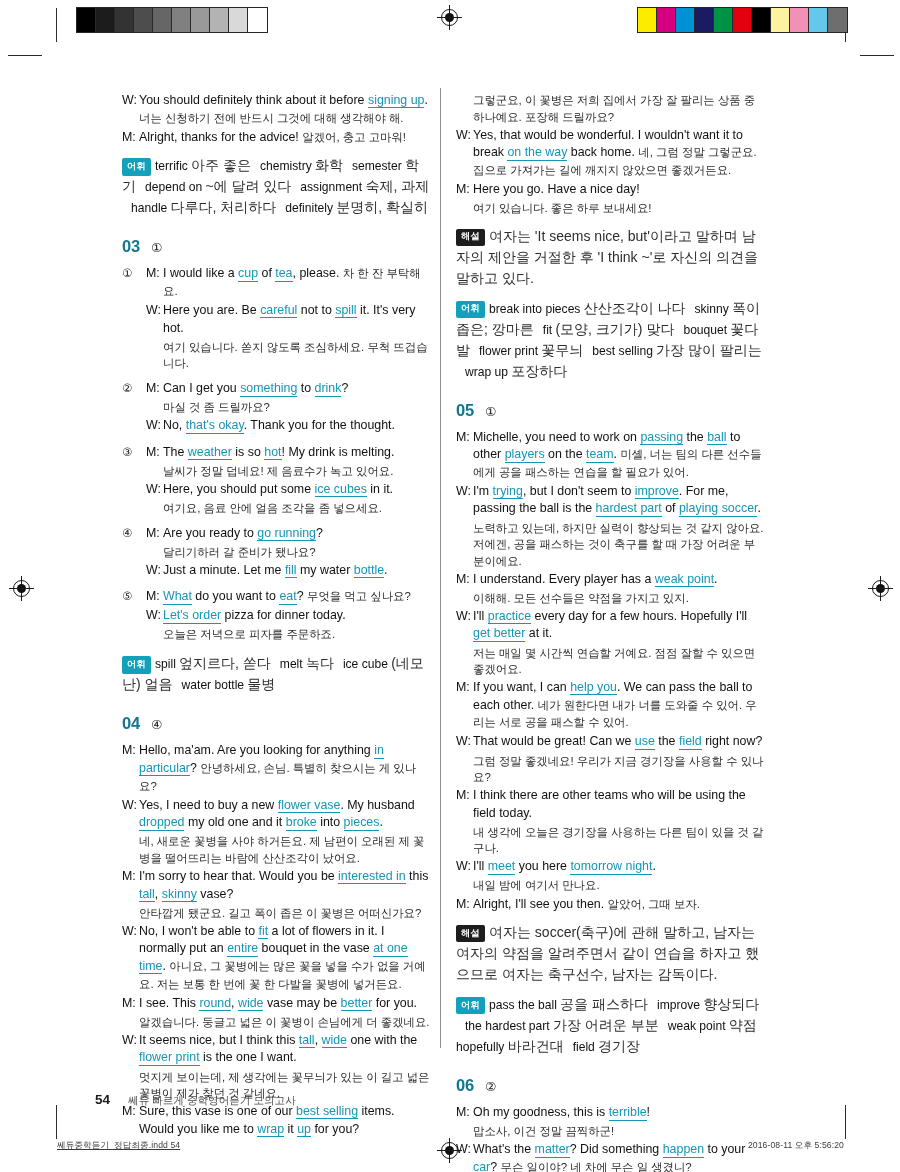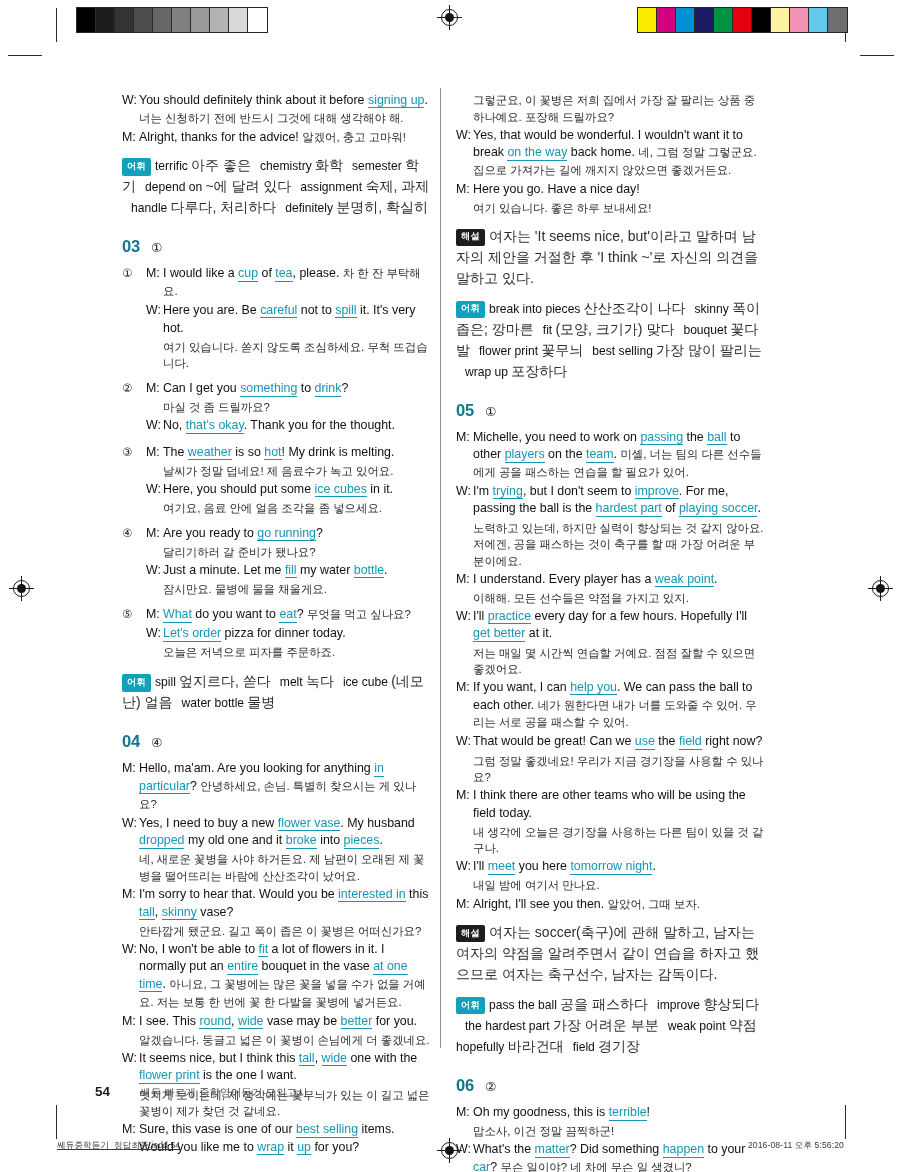--- a/index.html
+++ b/index.html
@@ -203,24 +203,24 @@
   .note-block .ko {
     font-size: 14px;
     color: #2d2d2d;
   }
   .note-block .gap { display: inline-block; width: 9px; }
 
   
   .page-footer {
     position: absolute;
     left: 95px;
-    bottom: 72px;
+    bottom: 64px;
     display: flex;
     align-items: baseline;
-    gap: 30px;
+    gap: 18px;
     justify-content: space-between;
   }
   .folio {
     font-size: 13.5px;
     font-weight: bold;
     color: #1c1c1c;
   }
   .runhead {
     font-size: 10.6px;
     color: #4a4a4a;
@@ -353,21 +353,20 @@
         <div class="body">
           <div class="turn">
             <span class="spk">M:</span>
             <span class="utt">Are you ready to <span class="kw">go running</span>?</span>
           </div>
           <div class="kr-line">달리기하러 갈 준비가 됐나요?</div>
           <div class="turn">
             <span class="spk">W:</span>
             <span class="utt">Just a minute. Let me <span class="kw">fill</span> my water <span class="kw">bottle</span>.</span>
           </div>
-          <div class="kr-line">잠시만요. 물병에 물을 채울게요.</div>
         </div>
       </div>
       <div class="subitem">
         <span class="marker">⑤</span>
         <div class="body">
           <div class="turn">
             <span class="spk">M:</span>
             <span class="utt"><span class="kw">What</span> do you want to <span class="kw">eat</span>? <span class="ko">무엇을 먹고 싶나요?</span></span>
           </div>
           <div class="turn">

